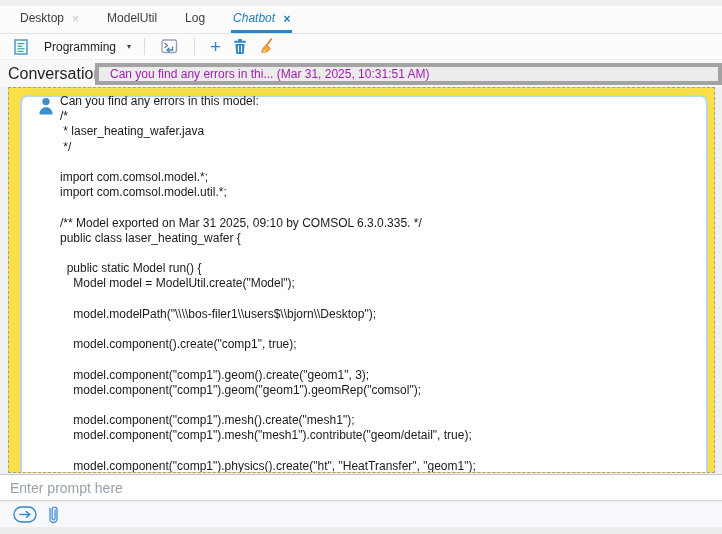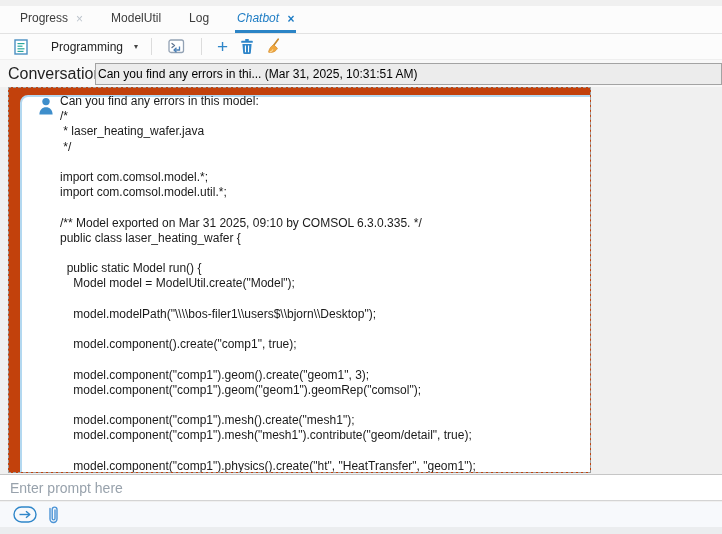--- a/index.html
+++ b/index.html
@@ -27,40 +27,40 @@
   .tab .close {
     font-size:12px; color:#bcc4cc; line-height:1; margin-top:1px;
   }
   .tab.active { color:#1d7cc4; border-bottom-color:#2b84c6;font-style:italic; }
   .tab.active .close { color:#1d7cc4; font-weight:bold; }
   
   .toolbar {
     height:26px; background:#fcfcfc; border-bottom:1px solid #efefef;
     display:flex; align-items:center; padding-left:12px; gap:7px;
   }
-  .toolbar .label { font-size:12px; color:#222; margin-left:14px; }
+  .toolbar .label { font-size:12px; color:#222; margin-left:7px; }
   .toolbar .dd-arrow { font-size:8px; color:#444; margin-left:4px; }
   .tsep { width:1px; height:17px; background:#dcdcdc; margin:0 6px; }
   .tbtn { display:flex; align-items:center; justify-content:center; padding:1px 2px; }
   .plus-glyph { font-size:19px; color:#2f86c9; font-weight:400; line-height:14px; }
   
   .convrow {
     height:27px; background:#f8f8f8; display:flex; align-items:center;
     padding-left:8px; border-bottom:0;
   }
   .convrow .clabel { font-size:16px; color:#1f1f1f; width:87px; }
   .combo {
-    flex:1; height:22px; background:#ececec; border:1px solid #a3a3a3;
-    display:flex; align-items:center; padding-left:2px;
-    font-size:12px; color:#000000;
+    flex:1; height:22px; background:#ececec; border:4px solid #a3a3a3;
+    display:flex; align-items:center; padding-left:11px;
+    font-size:12px; color:#a21caf;
   }
   
   .chatarea {
-    position:absolute; left:8px; top:87px; width:583px; height:386px;
-    background:#c2410c; border:1px dashed #9e9e9e; overflow:hidden;
+    position:absolute; left:8px; top:87px; width:707px; height:386px;
+    background:#fde047; border:1px dashed #9e9e9e; overflow:hidden;
   }
   .bubble {
     position:absolute; left:11px; top:7px; width:688px; height:480px;
     border:2px solid #b3d8f0; border-radius:8px; background:#fff;
   }
   .avatar { position:absolute; left:29px; top:9px; width:16px; height:19px; }
   .msgtext {
     position:absolute; left:51px; top:6px; width:645px;
     font-size:12px; line-height:15.2px; color:#1a1a1a;
     white-space:pre; font-family:"Liberation Sans", sans-serif;
@@ -85,21 +85,21 @@
   }
   svg { display:block; }
 </style>
 </head>
 <body>
 
 <div class="top-strip"></div>
 
 <div class="tabbar">
   <div class="tab">
-    <span>Progress</span>
+    <span>Desktop</span>
     <span class="close">×</span>
   </div>
   <div class="tab">
     <span>ModelUtil</span>
   </div>
   <div class="tab">
     <span>Log</span>
   </div>
   <div class="tab active">
     <span>Chatbot</span>

